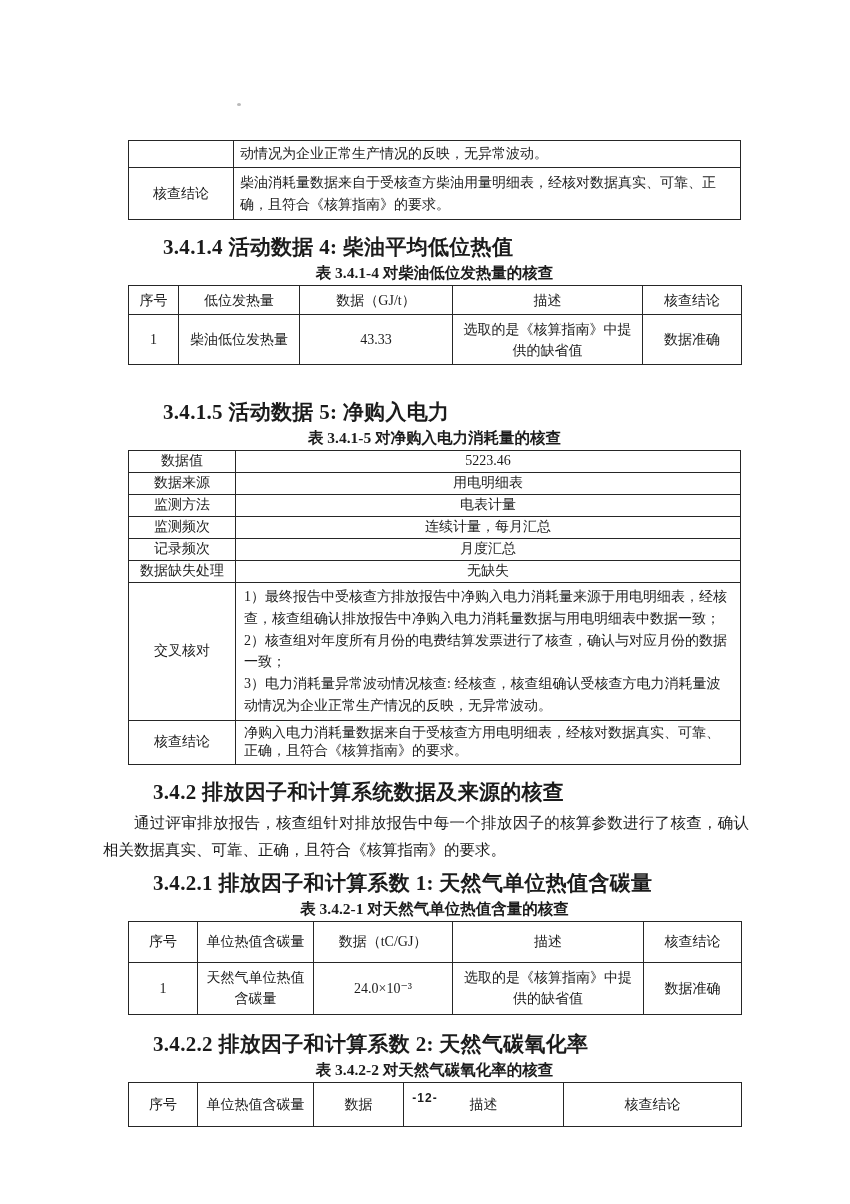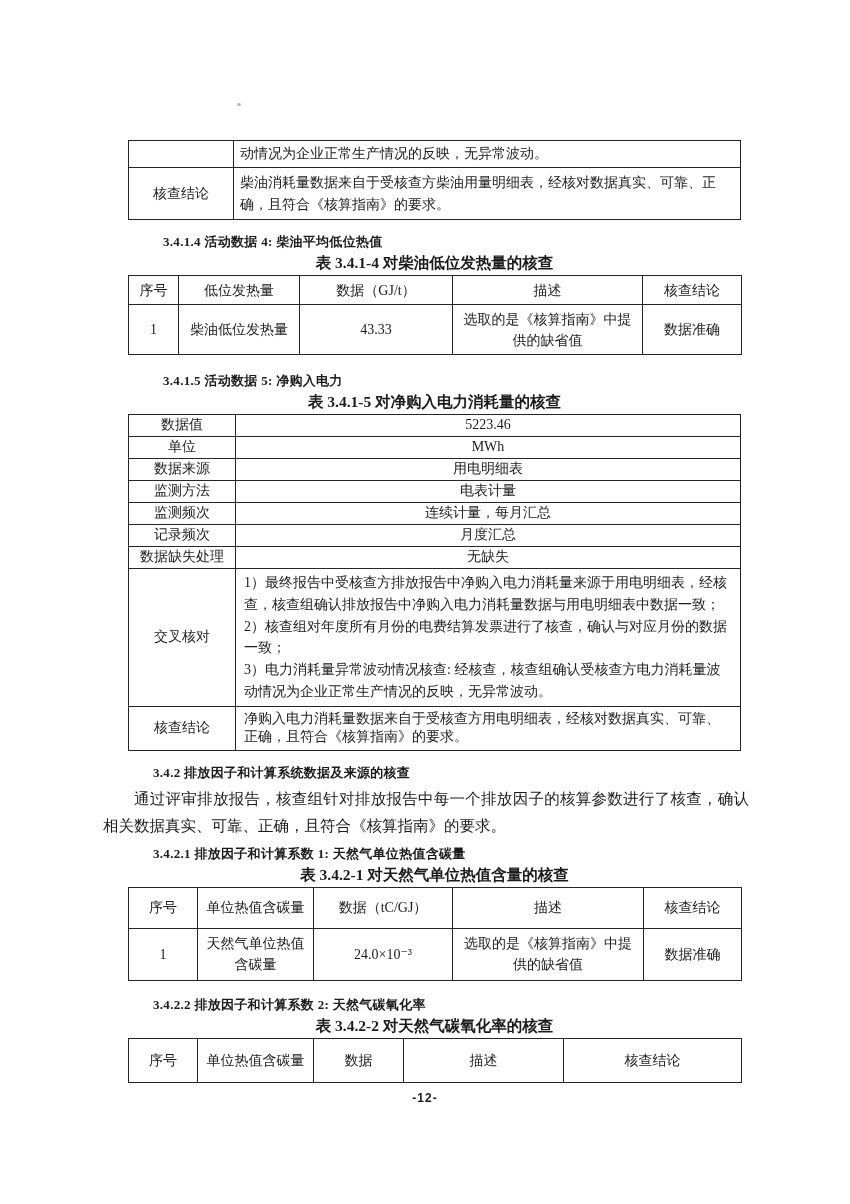--- a/index.html
+++ b/index.html
@@ -19,25 +19,25 @@
          line-height:1.5; overflow:hidden; }
   td.left{ text-align:left; }
 
   
   .carry td{ line-height:1.6; }
   .carry .r1 td{ height:27px; }
   .carry .r2 td{ height:52px; }
   .carry col.c-lbl{ width:105px; }
 
   
-  .h{ font-weight:bold; font-size:13px; margin-left:35px; letter-spacing:.3px; }
+  .h{ font-weight:bold; font-size:21px; margin-left:35px; letter-spacing:.3px; }
   .cap{ font-weight:bold; font-size:15.5px; text-align:center; margin:2px 0 1px 0; }
 
   .h-3414{ margin-top:13px; }
-  .h-3415{ margin-top:17px; }
+  .h-3415{ margin-top:33px; }
   .h-342 { margin-top:13px; margin-left:25px; }
   .h-3421{ margin-top:5px;  margin-left:25px; }
   .h-3422{ margin-top:15px; margin-left:25px; }
 
   
   .fact .head th{ height:29px; }
   .fact td{ height:50px; }
   .fact2 .head th{ height:41px; }
   .fact2 td{ height:52px; }
   .fact3 .head th{ height:44px; }
@@ -117,24 +117,20 @@
       <colgroup>
           <col class="c-lbl">
           <col>
         </colgroup>
       <tbody>
           <tr>
         <td>数据值</td>
         <td>5223.46</td>
       </tr>
       <tr>
-        <td>单位</td>
-        <td>MWh</td>
-      </tr>
-      <tr>
         <td>数据来源</td>
         <td>用电明细表</td>
       </tr>
       <tr>
         <td>监测方法</td>
         <td>电表计量</td>
       </tr>
       <tr>
         <td>监测频次</td>
         <td>连续计量，每月汇总</td>

